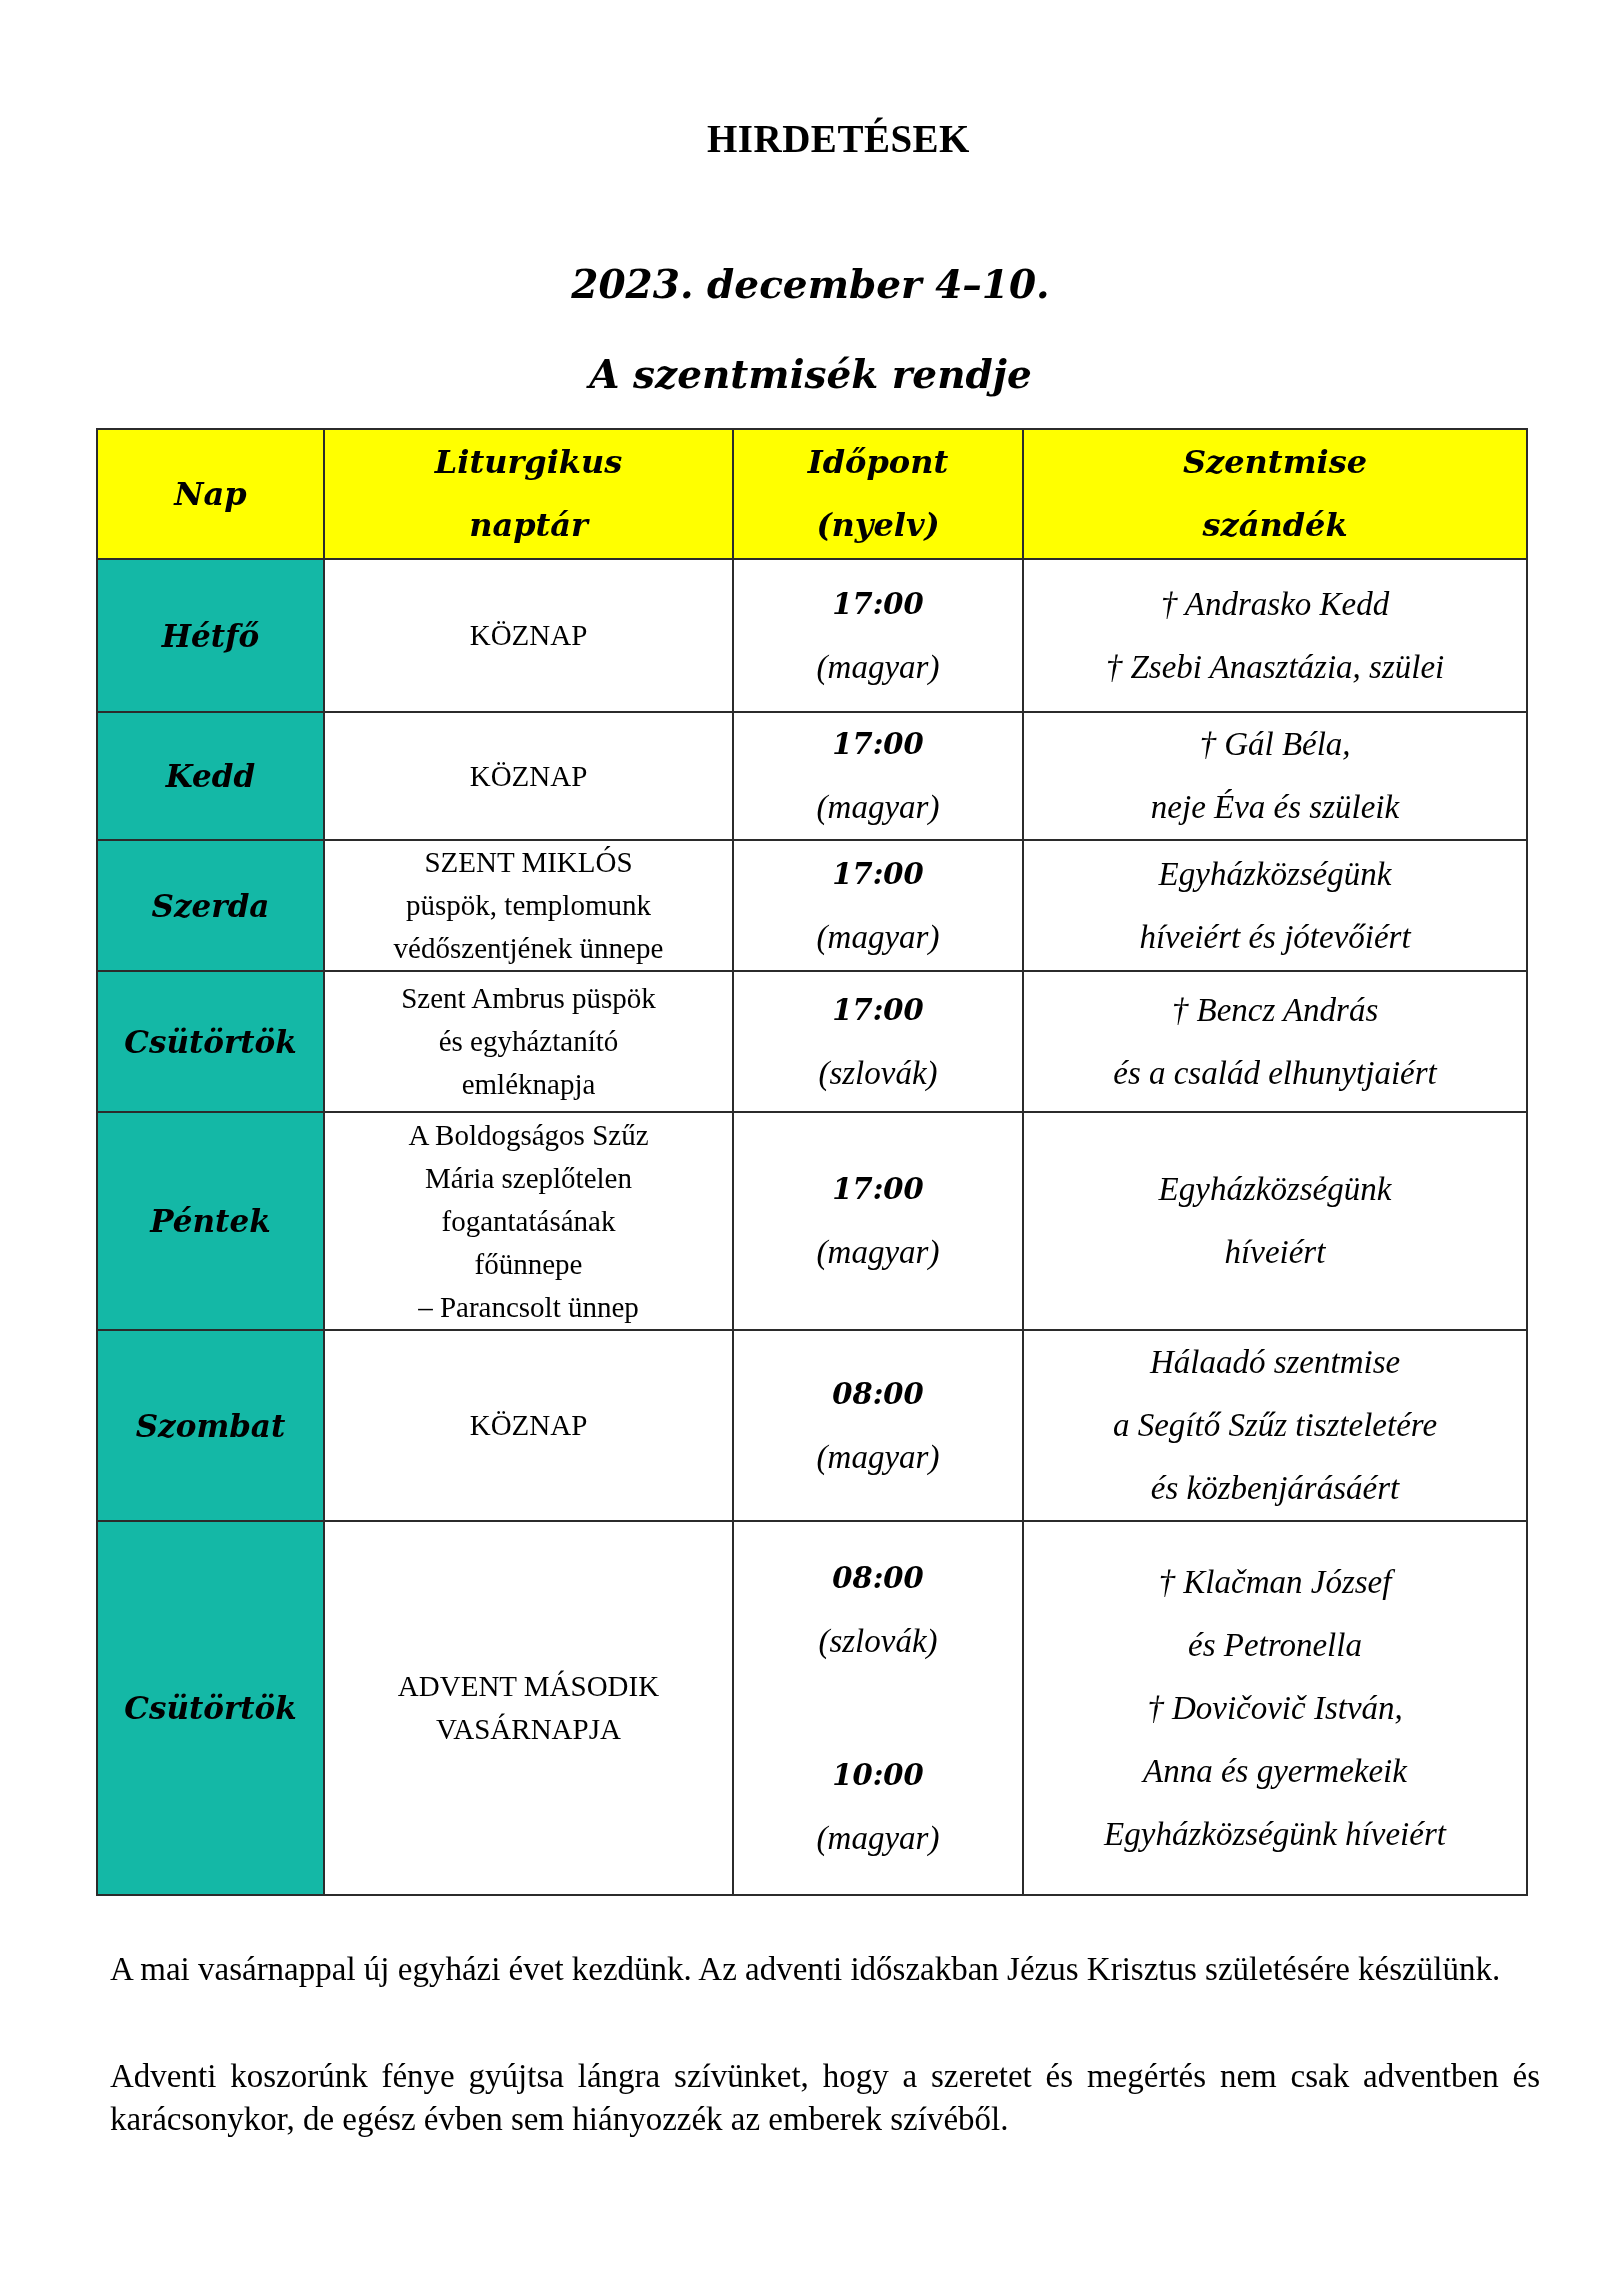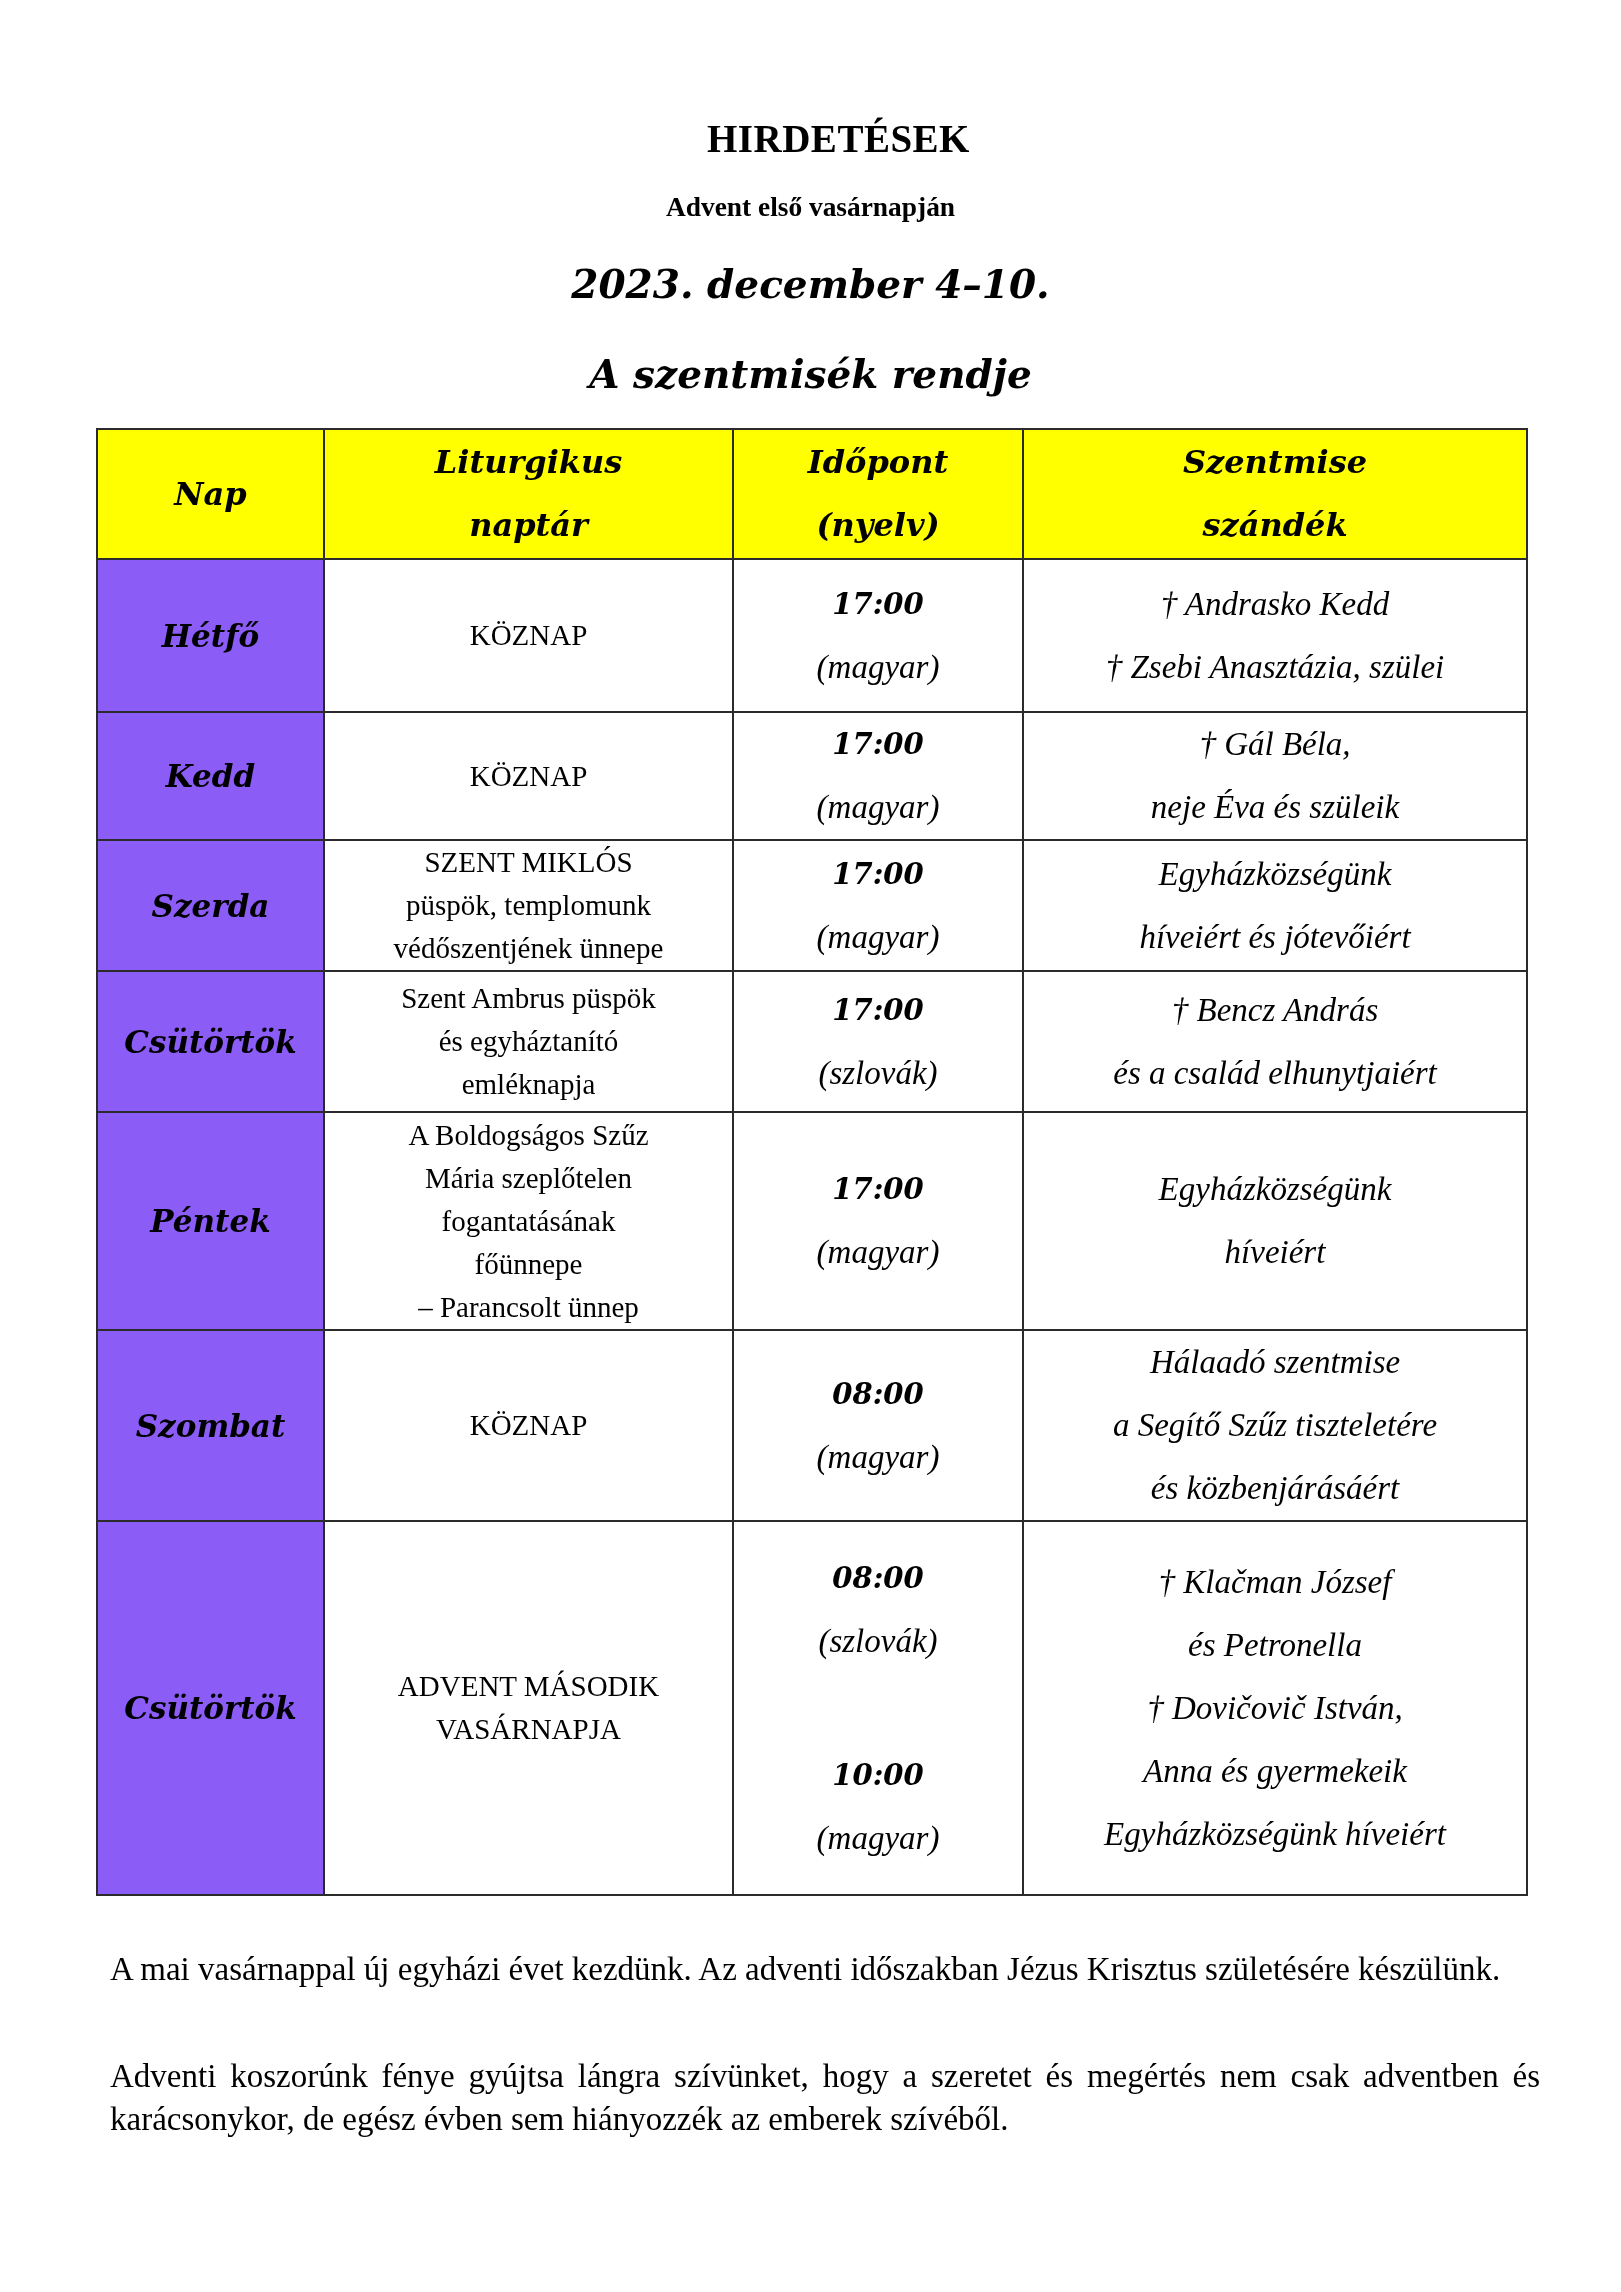--- a/index.html
+++ b/index.html
@@ -9,41 +9,40 @@
   .center { position: absolute; left: 0; width: 1621px; text-align: center; margin: 0; }
   .title { top: 116px; font-family: "Liberation Serif", serif; font-weight: bold; font-size: 39px; letter-spacing: 0.5px; padding-left: 28px; }
   .subtitle { top: 192px; font-family: "Liberation Serif", serif; font-weight: bold; font-size: 27.4px; }
   .date { top: 261px; font-weight: bold; font-style: italic; font-size: 39px; }
   .section { top: 351px; font-weight: bold; font-style: italic; font-size: 39px; }
 
   table.schedule { position: absolute; left: 96px; top: 428px; width: 1430px;
                    border-collapse: collapse; table-layout: fixed; }
   table.schedule td, table.schedule th { border: 2px solid #2b2b2b; padding: 0 5.9px; text-align: center; vertical-align: middle; }
   table.schedule th { background: #ffff00; font-weight: bold; font-style: italic; font-size: 32px; line-height: 63px; font-family: "DejaVu Serif", serif; }
-  td.day { background: #8b5cf6; font-weight: bold; font-style: italic; font-size: 31px; font-family: "DejaVu Serif", serif; }
+  td.day { background: #14b8a6; font-weight: bold; font-style: italic; font-size: 31px; font-family: "DejaVu Serif", serif; }
   td.lit { font-family: "Liberation Serif", serif; font-size: 29px; line-height: 43px; }
   td.time { font-family: "DejaVu Serif", serif; font-size: 29px; }
   td.time .t { font-weight: bold; font-style: italic; display: block; line-height: 63px; }
   td.time .lang { font-family: "Liberation Serif", serif; font-style: italic; font-size: 33px; display: block; line-height: 63px; }
   td.time .gap { display: block; height: 71px; }
   td.int { font-family: "Liberation Serif", serif; font-style: italic; font-size: 33px; }
   td.int .ln { display: block; line-height: 71px; }
   td.int.tight .ln { line-height: 63px; }
 
   .para { position: absolute; left: 96px; width: 1430px; margin: 14px;
           font-family: "Liberation Serif", serif; font-size: 33px; line-height: 43px; text-align: justify; }
   .p1 { top: 1934px; }
   .p2 { top: 2041px; }
 </style>
 </head>
 <body>
 
 <div class="page">
   <h1 class="center title">HIRDETÉSEK</h1>
-  <h2 class="center subtitle">Advent első vasárnapján</h2>
   <h2 class="center date">2023. december 4–10.</h2>
   <h2 class="center section">A szentmisék rendje</h2>
 
   <table class="schedule">
     <colgroup>
       <col style="width:227px">
       <col style="width:409px">
       <col style="width:290px">
       <col style="width:504px">
     </colgroup>

